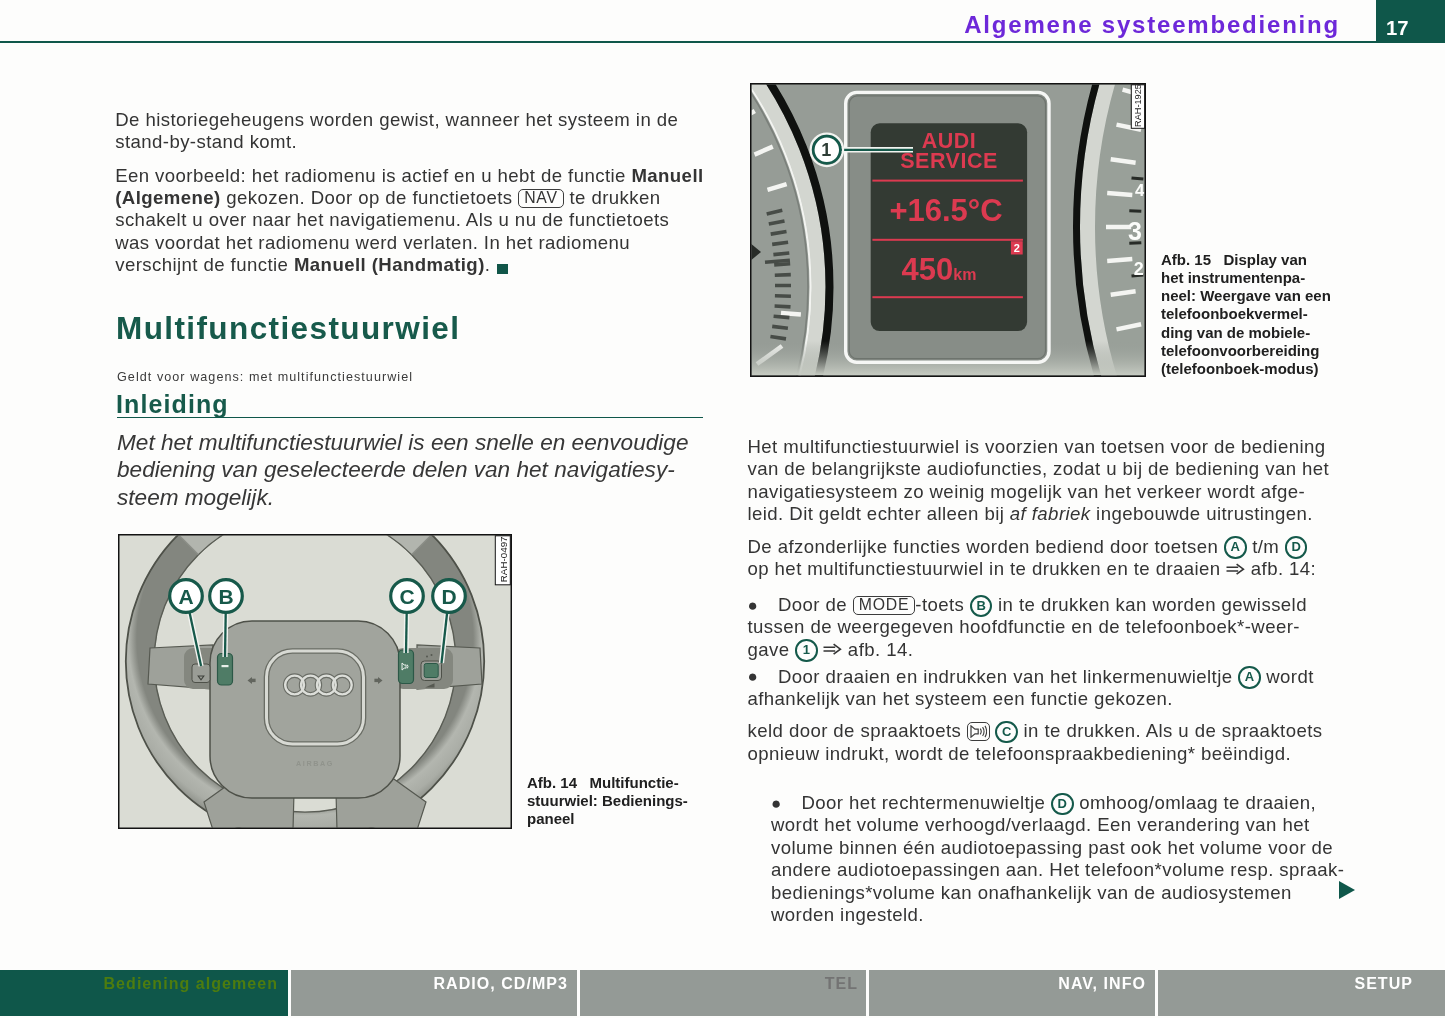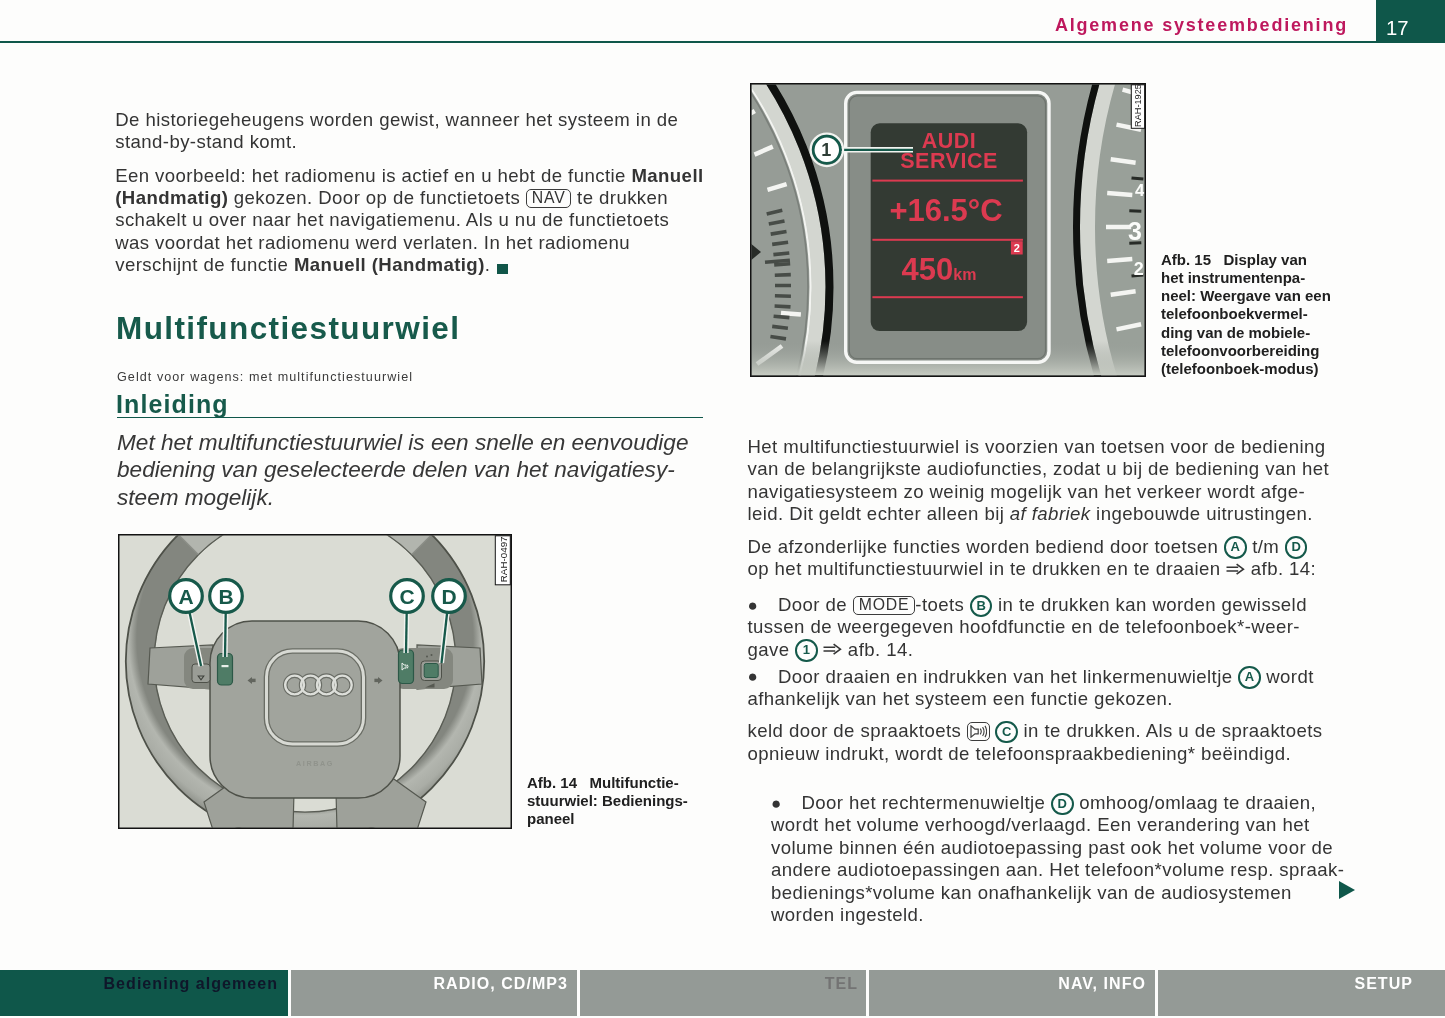--- a/index.html
+++ b/index.html
@@ -16,33 +16,33 @@
       vertical-align:1.5px;letter-spacing:0;}
 .dot{display:inline-block;width:30.5px;font-size:17px;vertical-align:0.5px;letter-spacing:0;}
 .cap{font-size:15px;font-weight:bold;line-height:18.3px;color:#202020;white-space:nowrap;}
 .grn{color:#175a4b;}
 h1,h2,h3,p{margin:0;padding:0;}
 .sq{display:inline-block;width:10.5px;height:10.5px;background:#115649;margin-left:7px;vertical-align:-2.8px;}
 </style>
 </head>
 <body>
 
-<div class="abs" style="left:12px;top:12.2px;width:1336px;text-align:right;font-size:18px;font-weight:bold;color:#be185d;letter-spacing:1.8px;line-height:26px;">Algemene systeembediening</div>
+<div class="abs" style="left:4px;top:12.2px;width:1336px;text-align:right;font-size:24px;font-weight:bold;color:#6d28d9;letter-spacing:1.8px;line-height:26px;">Algemene systeembediening</div>
 <div class="abs" style="left:1376px;top:0;width:69px;height:42.6px;background:#0f574a;"></div>
-<div class="abs" style="left:1386px;top:14.5px;font-size:20.3px;font-weight:normal;color:#fff;line-height:26px;">17</div>
+<div class="abs" style="left:1386px;top:14.5px;font-size:20.3px;font-weight:bold;color:#fff;line-height:26px;">17</div>
 <div class="abs" style="left:0;top:40.6px;width:1445px;height:2px;background:#0f574a;"></div>
 
 <div class="abs bt" style="left:115.2px;top:77.05px;">
 <div class="ln">De historiegeheugens worden gewist, wanneer het systeem in de</div>
 <div class="ln">stand-by-stand komt.</div>
 </div>
 
 <div class="abs bt" style="left:115.2px;top:132.65px;">
 <div class="ln">Een voorbeeld: het radiomenu is actief en u hebt de functie <b>Manuell</b></div>
-<div class="ln"><b>(Handmatig)</b> gekozen. Door op de functietoets <span class="key">NAV</span> te drukken</div>
+<div class="ln"><b>(Algemene)</b> gekozen. Door op de functietoets <span class="key">NAV</span> te drukken</div>
 <div class="ln">schakelt u over naar het navigatiemenu. Als u nu de functietoets</div>
 <div class="ln">was voordat het radiomenu werd verlaten. In het radiomenu</div>
 <div class="ln">verschijnt de functie <b>Manuell (Handmatig)</b>.<span class="sq"></span></div>
 </div>
 
 <h2 class="abs grn" style="left:116px;top:310.6px;font-size:31.5px;font-weight:bold;line-height:34px;letter-spacing:1.4px;">Multifunctiestuurwiel</h2>
 
 <div class="abs" style="left:117px;top:370.2px;font-size:12.6px;line-height:15px;color:#3a3a3a;letter-spacing:1.05px;">Geldt voor wagens: met multifunctiestuurwiel</div>
 
 <h3 class="abs grn" style="left:116px;top:390.6px;font-size:25px;font-weight:bold;line-height:26px;letter-spacing:1.1px;">Inleiding</h3>
@@ -116,21 +116,21 @@
 
 <svg class="abs" style="left:1338px;top:880px;" width="18" height="20" viewBox="0 0 18 20">
     <polygon points="1,1 17,10 1,19" fill="#0f574a"></polygon>
   </svg>
 
 <div class="abs" style="left:0;top:969.5px;width:288px;height:46px;background:#0f574a;"></div>
 <div class="abs" style="left:291px;top:969.5px;width:286px;height:46px;background:#949a96;"></div>
 <div class="abs" style="left:580px;top:969.5px;width:286px;height:46px;background:#949a96;"></div>
 <div class="abs" style="left:869px;top:969.5px;width:286px;height:46px;background:#949a96;"></div>
 <div class="abs" style="left:1158px;top:969.5px;width:287px;height:46px;background:#949a96;"></div>
-<div class="abs" style="left:0;top:975px;width:278px;text-align:right;font-size:16px;font-weight:bold;color:#0f172a;letter-spacing:1.05px;">Bediening algemeen</div>
+<div class="abs" style="left:0;top:975px;width:278px;text-align:right;font-size:16px;font-weight:bold;color:#4d7c0f;letter-spacing:1.05px;">Bediening algemeen</div>
 <div class="abs" style="left:291px;top:975px;width:277px;text-align:right;font-size:16px;font-weight:bold;color:#fff;letter-spacing:1.05px;">RADIO, CD/MP3</div>
 <div class="abs" style="left:580px;top:975px;width:278px;text-align:right;font-size:16px;font-weight:bold;color:#737373;letter-spacing:1.05px;">TEL</div>
 <div class="abs" style="left:869px;top:975px;width:277px;text-align:right;font-size:16px;font-weight:bold;color:#fff;letter-spacing:1.05px;">NAV, INFO</div>
 <div class="abs" style="left:1158px;top:975px;width:255px;text-align:right;font-size:16px;font-weight:bold;color:#fff;letter-spacing:1.05px;">SETUP</div>
 
 <svg class="abs" style="left:750px;top:83px;" width="396" height="294" viewBox="0 0 396 294">
 <defs>
 <clipPath id="cclip">
         <rect x="1.5" y="1.5" width="393" height="291"></rect>
       </clipPath>

